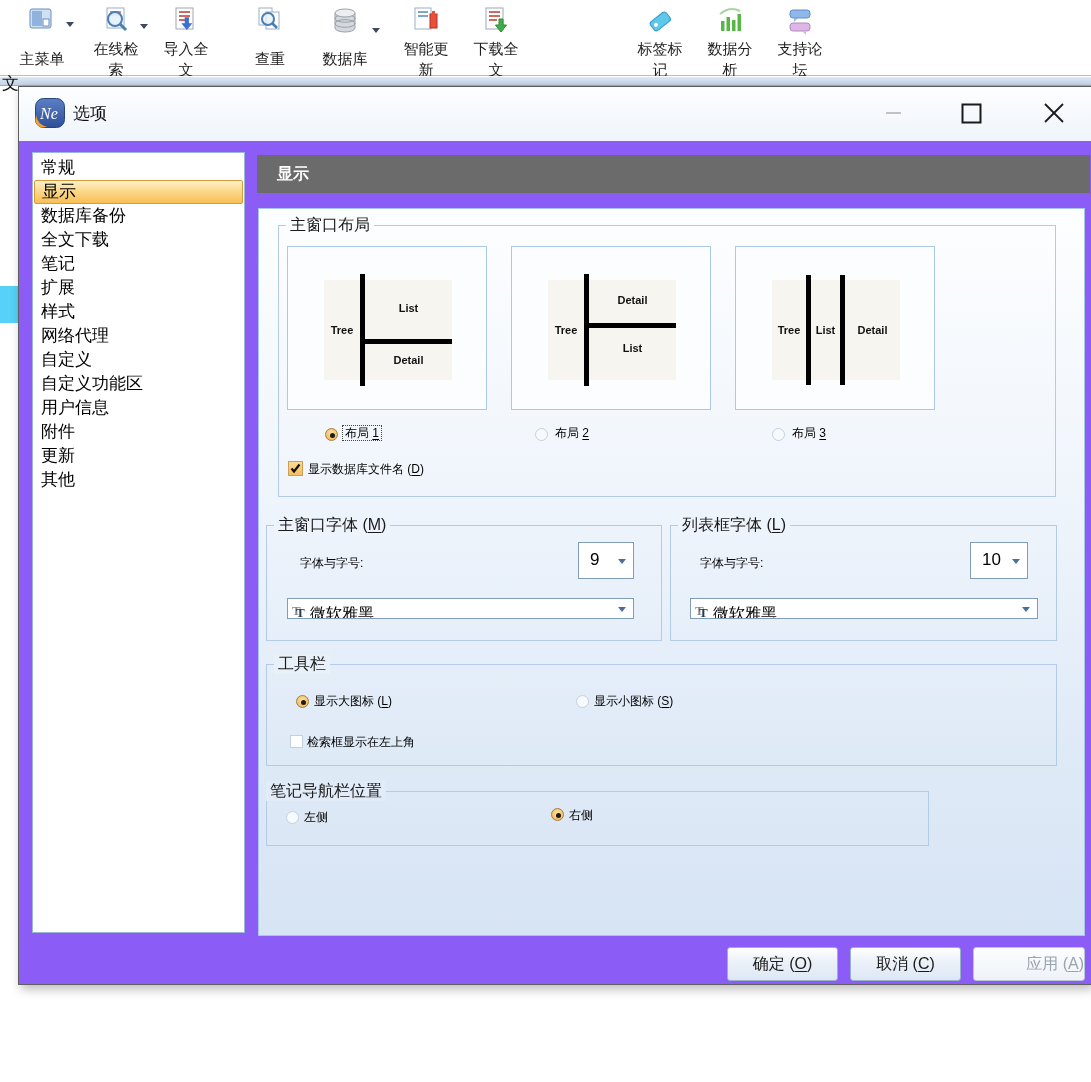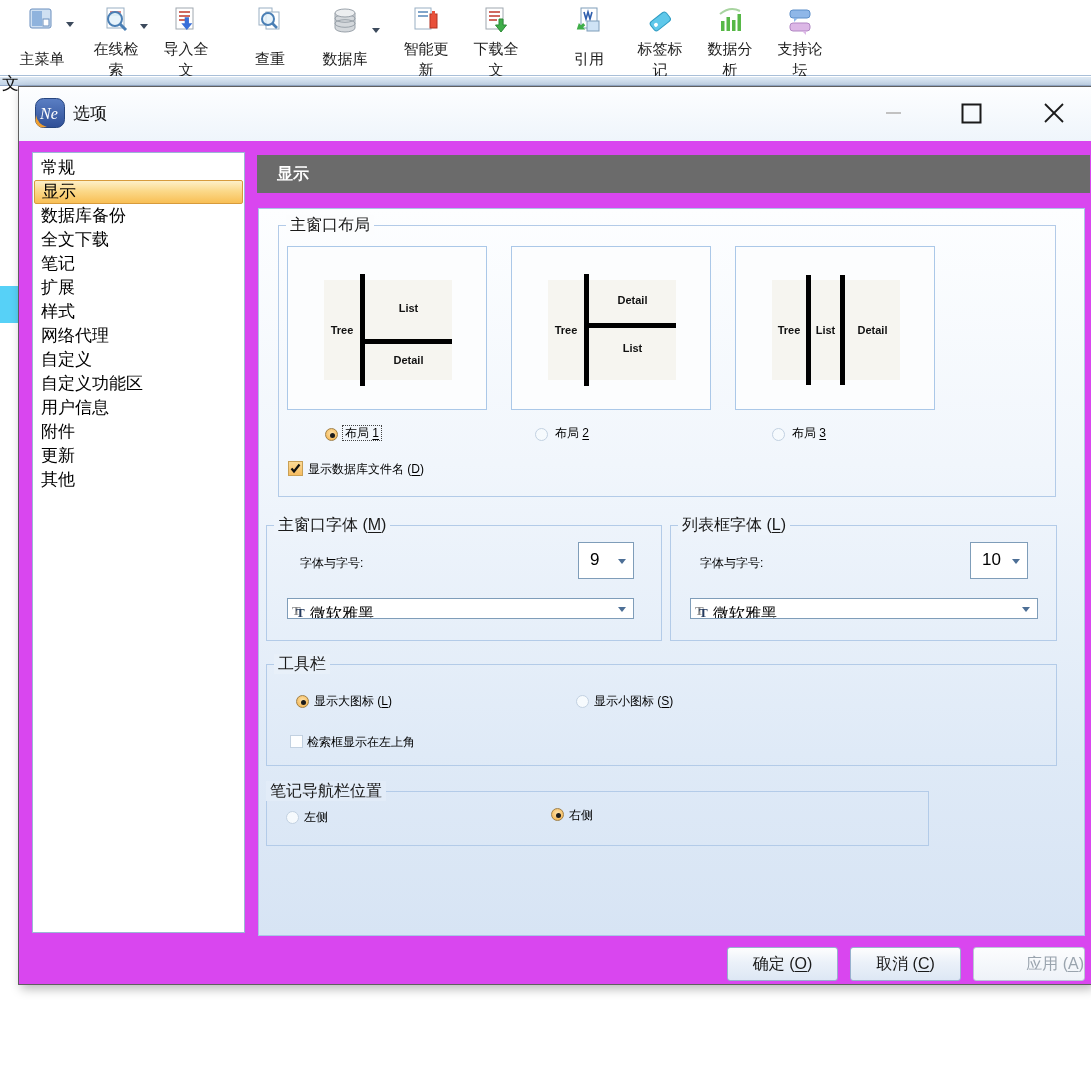--- a/index.html
+++ b/index.html
@@ -24,21 +24,21 @@
   .searchbox input { border:none; outline:none; width:170px; font-size:21px;
     font-family:"Liberation Sans","DejaVu Sans",sans-serif; color:#333; background:transparent; }
   .searchbox input::placeholder { color:#b7c8da; opacity:1; }
 
   
   .bg-clip-text { position:absolute; left:2px; top:72px; font-size:17px; color:#111; }
   .cyan-strip { position:absolute; left:0; top:286px; width:20px; height:37px; background:#57d1f7; }
 
   
   .dialog { position:absolute; left:18px; top:86px; width:1073px; height:899px;
-    background:#d946ef; border:1px solid #5f5f5f; border-right:none;
+    background:#8b5cf6; border:1px solid #5f5f5f; border-right:none;
     box-shadow:3px 4px 10px rgba(0,0,0,.28); }
   .dlg-titlebar { position:absolute; left:0; top:0; width:100%; height:54px;
     background:linear-gradient(180deg,#fdfeff,#eff5fb); }
   .dlg-logo { position:absolute; left:16px; top:11px; width:30px; height:30px; }
   .dlg-title { position:absolute; left:54px; top:15px; font-size:17px; color:#111; }
   .win-btn { position:absolute; width:30px; height:28px; top:12px; display:flex;
     align-items:center; justify-content:center; cursor:default; }
   .wb-min { left:860px; } .wb-max { left:937px; } .wb-close { left:1020px; }
 
   
@@ -195,31 +195,20 @@
           <rect x="6" y="3" width="17" height="21" fill="#fff" stroke="#a0a8b0"></rect>
           <line x1="9" y1="7" x2="20" y2="7" stroke="#c0392b" stroke-width="1.5"></line>
           <line x1="9" y1="11" x2="20" y2="11" stroke="#c0392b" stroke-width="1.5"></line>
           <line x1="9" y1="15" x2="17" y2="15" stroke="#c0392b" stroke-width="1.5"></line>
           <path d="M23 14 v6 h3.5 l-5.5 7 -5.5 -7 h3.5 v-6 z" fill="#3fae49" stroke="#2d8a36"></path>
         </svg>
     </span>
     <div class="tlabel"><span>下载全</span><br><span>文</span></div>
   </div>
 
-  <div class="titem" style="left:556px;width:66px">
-    <span class="ticon">
-      <svg width="32" height="32" viewBox="0 0 32 32">
-          <rect x="8" y="3" width="16" height="20" fill="#fff" stroke="#7f9db9"></rect>
-          <path d="M11 7 l2 7 2 -7 2 7 2 -7" fill="none" stroke="#2f5fae" stroke-width="1.6"></path>
-          <rect x="14" y="16" width="12" height="10" fill="#cfe3f5" stroke="#7f9db9"></rect>
-          <path d="M6 27 l6 -6 -3 0 0 -3 -3 0 0 3 -3 0 z" transform="rotate(45 8 23)" fill="#3fae49"></path>
-        </svg>
-    </span>
-    <div class="tlabel single"><span>引用</span></div>
-  </div>
 
   <div class="titem" style="left:626px;width:68px">
     <span class="ticon">
       <svg width="32" height="32" viewBox="0 0 32 32">
           <g transform="rotate(-38 16 16)">
             <rect x="6" y="11" width="20" height="11" rx="3" fill="#5fc8ea" stroke="#2e9cc3"></rect>
             <circle cx="10.5" cy="16.5" r="2" fill="#fff"></circle>
           </g>
         </svg>
     </span>

